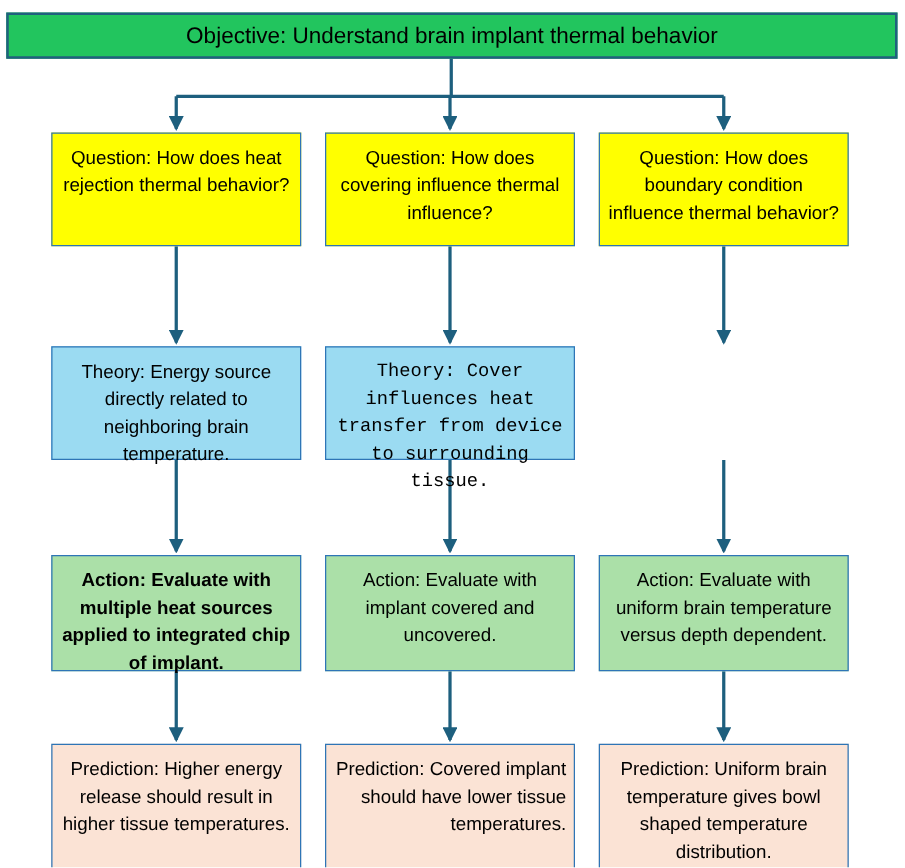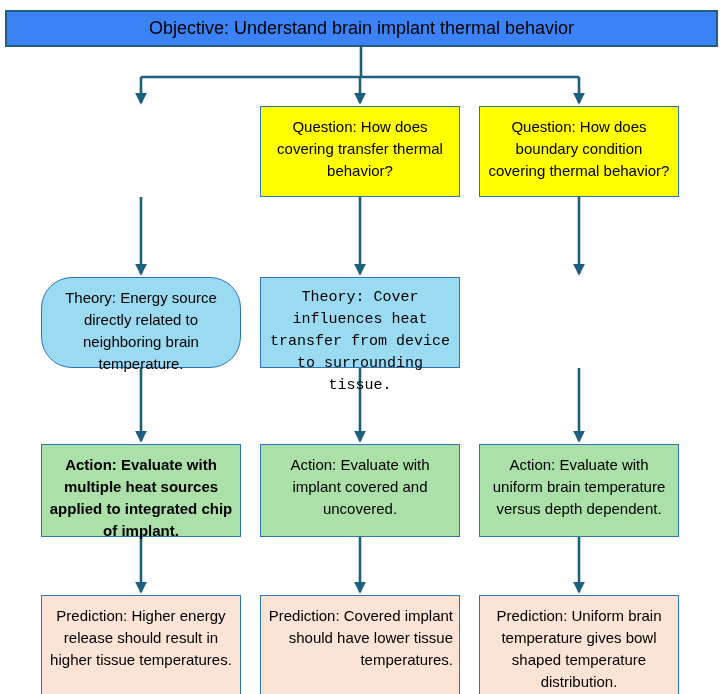--- a/index.html
+++ b/index.html
@@ -27,21 +27,21 @@
     box-sizing: border-box;
     text-align: center;
     color: #000000;
     z-index: 1;
   }
   .objective {
     left: 5px;
     top: 10px;
     width: 713px;
     height: 37px;
-    background: #3b82f6;
+    background: #22c55e;
     border: 2px solid var(--objective-border, #20607E);
     font-size: 18px;
     line-height: 33px;
     font-weight: 400;
   }
   .stage-box {
     width: 200px;
     border: 1.6px solid var(--box-border, #2E75B6);
     font-size: 15px;
     line-height: 22px;
@@ -85,26 +85,27 @@
       <path d="M 579 368 V 441" marker-end="url(#arrowhead)"></path>
 
       <path d="M 141 537 V 592" marker-end="url(#arrowhead)"></path>
       <path d="M 360 537 V 592" marker-end="url(#arrowhead)"></path>
       <path d="M 579 537 V 592" marker-end="url(#arrowhead)"></path>
     </g>
   </svg>
 
   <div class="node objective" style="color: rgb(0, 0, 0);">Objective: Understand brain implant thermal behavior</div>
 
-  <div class="node stage-box theory col-0" style="color: rgb(0, 0, 0); border-radius: 31px;">Theory: Energy source directly related to neighboring brain temperature.</div>
+  <div class="node stage-box question col-0" style="color: rgb(0, 0, 0);">Question: How does heat rejection thermal behavior?</div>
+  <div class="node stage-box theory col-0" style="color: rgb(0, 0, 0);">Theory: Energy source directly related to neighboring brain temperature.</div>
   <div class="node stage-box action col-0" style="color: rgb(0, 0, 0); font-weight: bold;">Action: Evaluate with multiple heat sources applied to integrated chip of implant.</div>
   <div class="node stage-box prediction col-0" style="color: rgb(0, 0, 0);">Prediction: Higher energy release should result in higher tissue temperatures.</div>
 
-  <div class="node stage-box question col-1" style="color: rgb(0, 0, 0);">Question: How does covering transfer thermal behavior?</div>
+  <div class="node stage-box question col-1" style="color: rgb(0, 0, 0);">Question: How does covering influence thermal influence?</div>
   <div class="node stage-box theory col-1" style="color: rgb(0, 0, 0); font-family: Liberation Mono, monospace;">Theory: Cover influences heat transfer from device to surrounding tissue.</div>
   <div class="node stage-box action col-1" style="color: rgb(0, 0, 0);">Action: Evaluate with implant covered and uncovered.</div>
   <div class="node stage-box prediction col-1" style="color: rgb(0, 0, 0); text-align: right;">Prediction: Covered implant should have lower tissue temperatures.</div>
 
-  <div class="node stage-box question col-2" style="color: rgb(0, 0, 0);">Question: How does boundary condition covering thermal behavior?</div>
+  <div class="node stage-box question col-2" style="color: rgb(0, 0, 0);">Question: How does boundary condition influence thermal behavior?</div>
   <div class="node stage-box action col-2" style="color: rgb(0, 0, 0);">Action: Evaluate with uniform brain temperature versus depth dependent.</div>
   <div class="node stage-box prediction col-2" style="color: rgb(0, 0, 0);">Prediction: Uniform brain temperature gives bowl shaped temperature distribution.</div>
 
 </div>
 
 </body></html>

